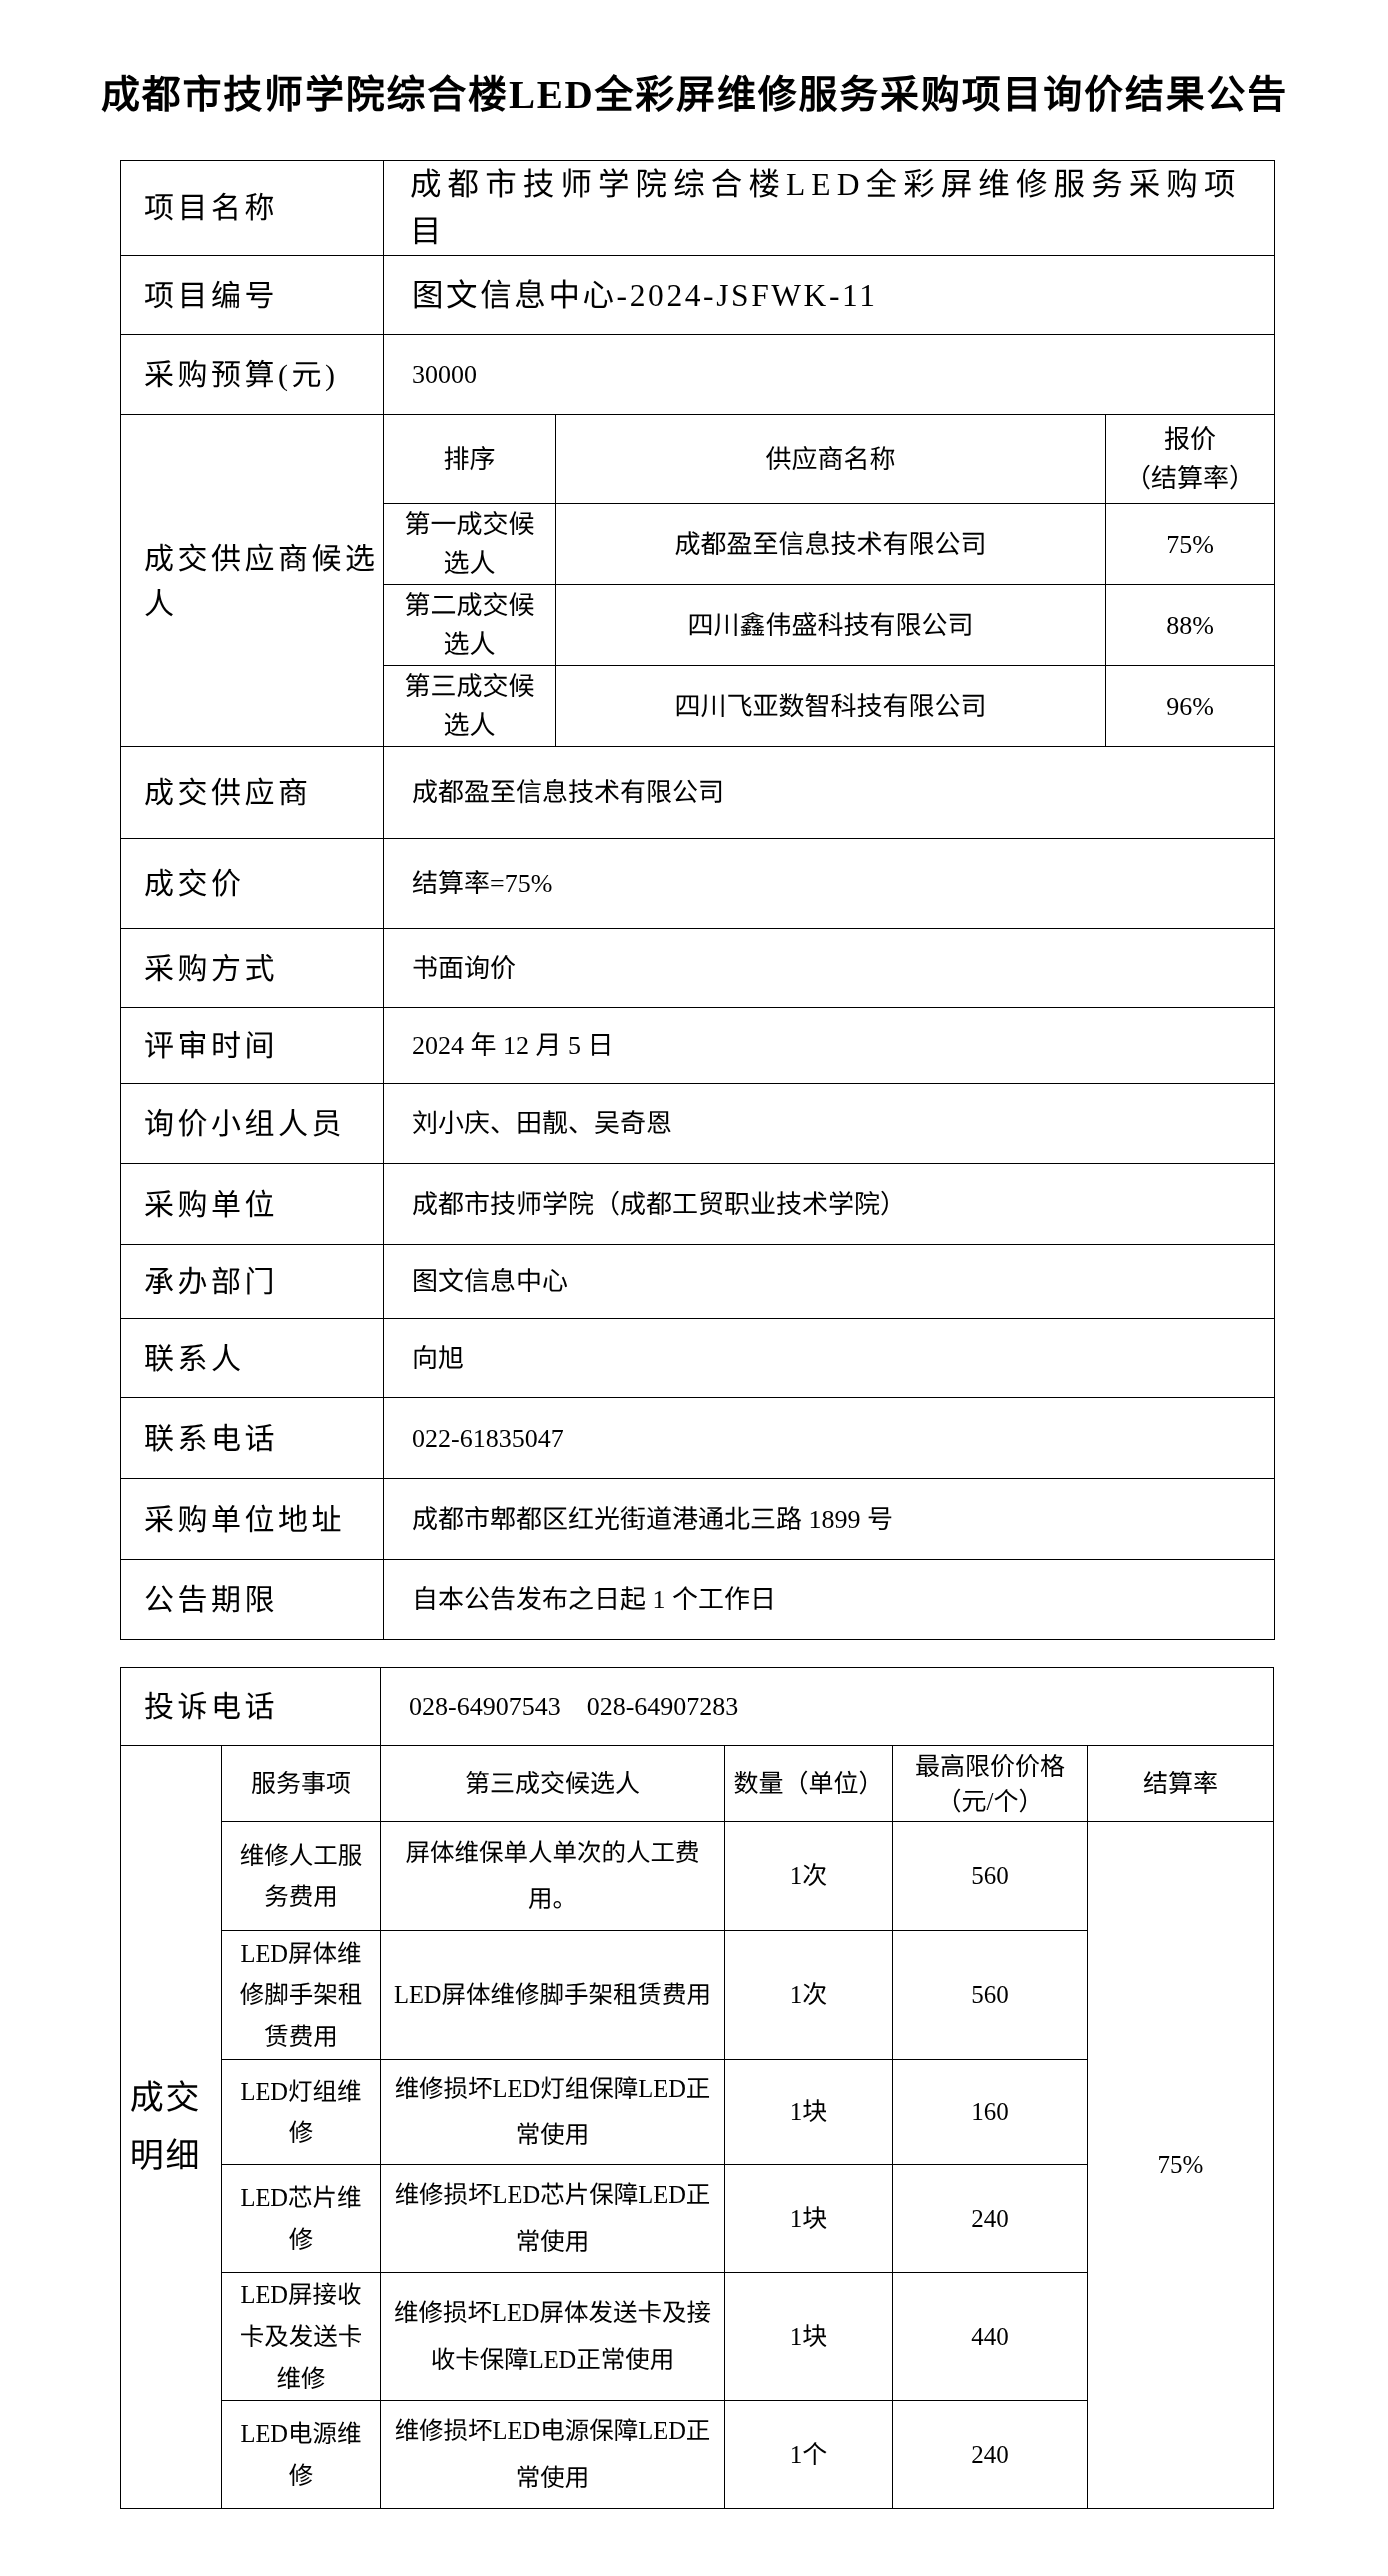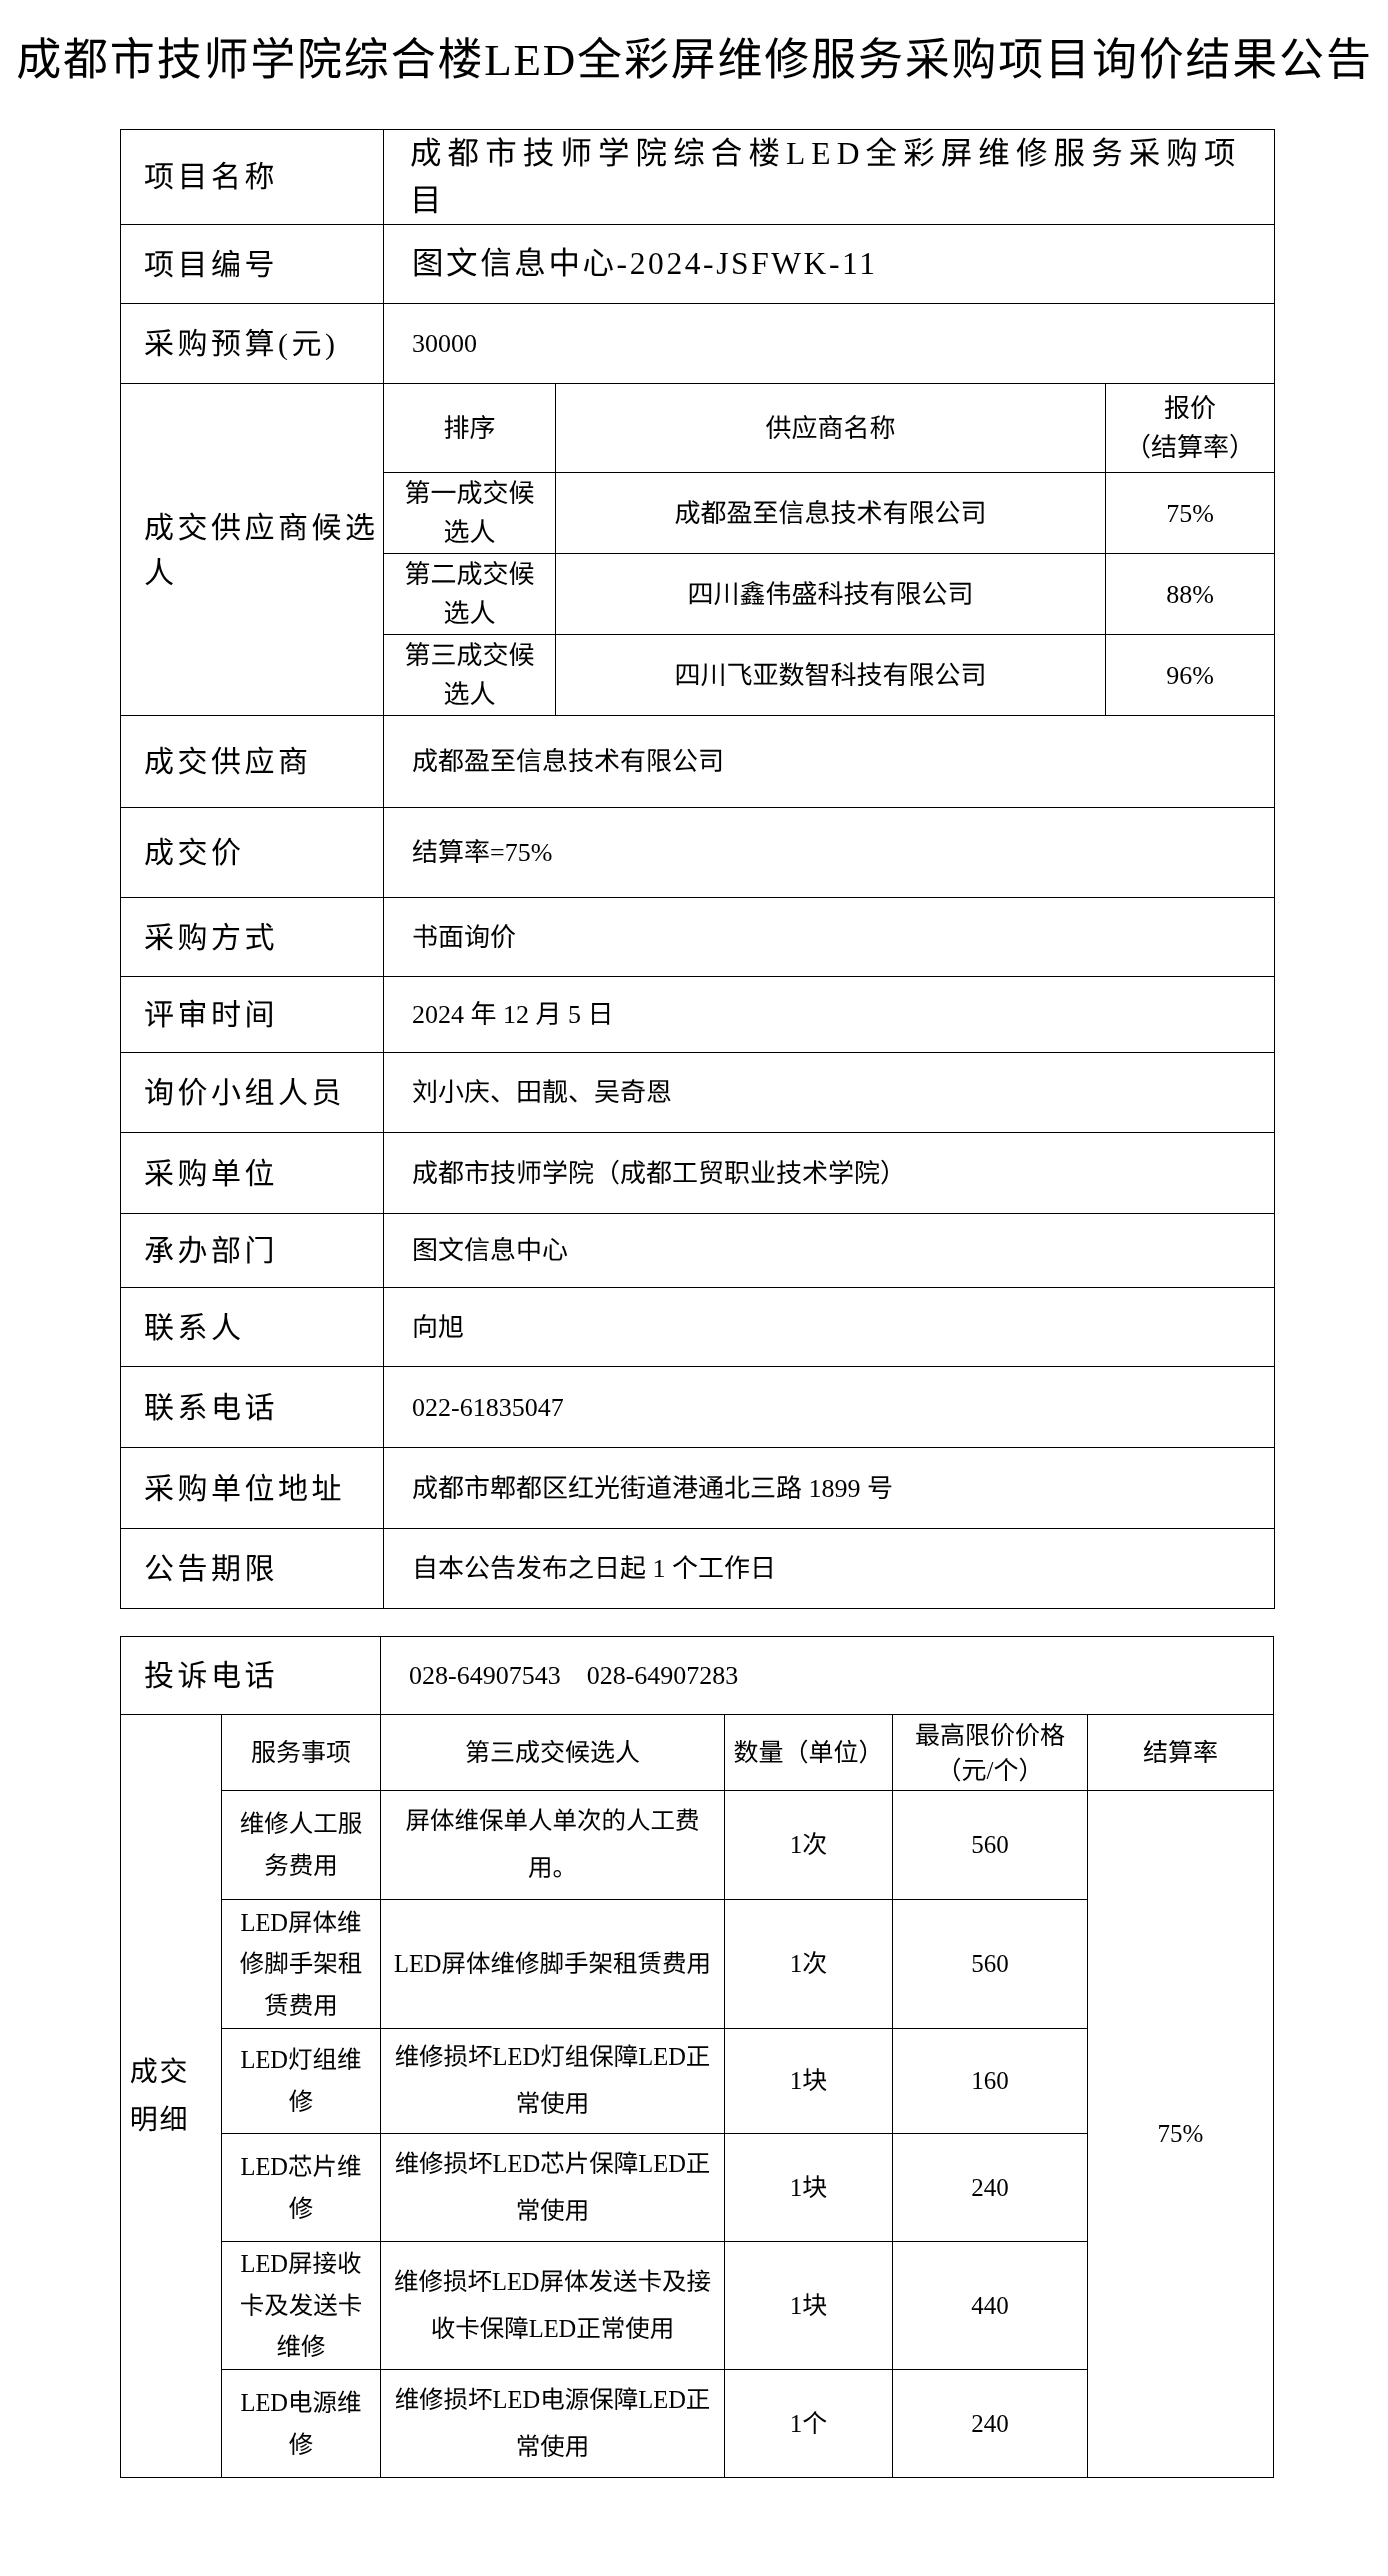--- a/index.html
+++ b/index.html
@@ -10,25 +10,25 @@
   body {
     width: 1389px;
     height: 2576px;
     position: relative;
     font-family: "Liberation Serif", "DejaVu Serif", serif;
     color: #000000;
     background: #ffffff;
   }
   .doc-title {
     margin: 0;
-    padding-top: 31px;
+    padding-top: 70px;
     width: 1389px;
     text-align: center;
-    font-size: 45px;
-    font-weight: normal;
+    font-size: 39px;
+    font-weight: bold;
     letter-spacing: 1.8px;
     line-height: 1.3;
   }
   table.doc-table {
     border-collapse: collapse;
     table-layout: fixed;
     margin-left: 120px;
     width: 1153px;
     background: #ffffff;
   }
@@ -66,21 +66,21 @@
     line-height: 1.5;
     padding: 0 7px;
   }
   td.rank { padding: 0 19px; }
   .pre { white-space: pre-line; }
 
   
   td.detail-lbl {
     text-align: left;
     padding: 0 5.3px 0 8.8px;
-    font-size: 28px;
+    font-size: 34px;
     letter-spacing: 1.8px;
     line-height: 1.7;
     margin-left: 11px;
   }
   td.h {
     text-align: center;
     font-size: 25px;
     line-height: 1.4;
     padding: 0 5.3px;
     white-space: pre-line;

